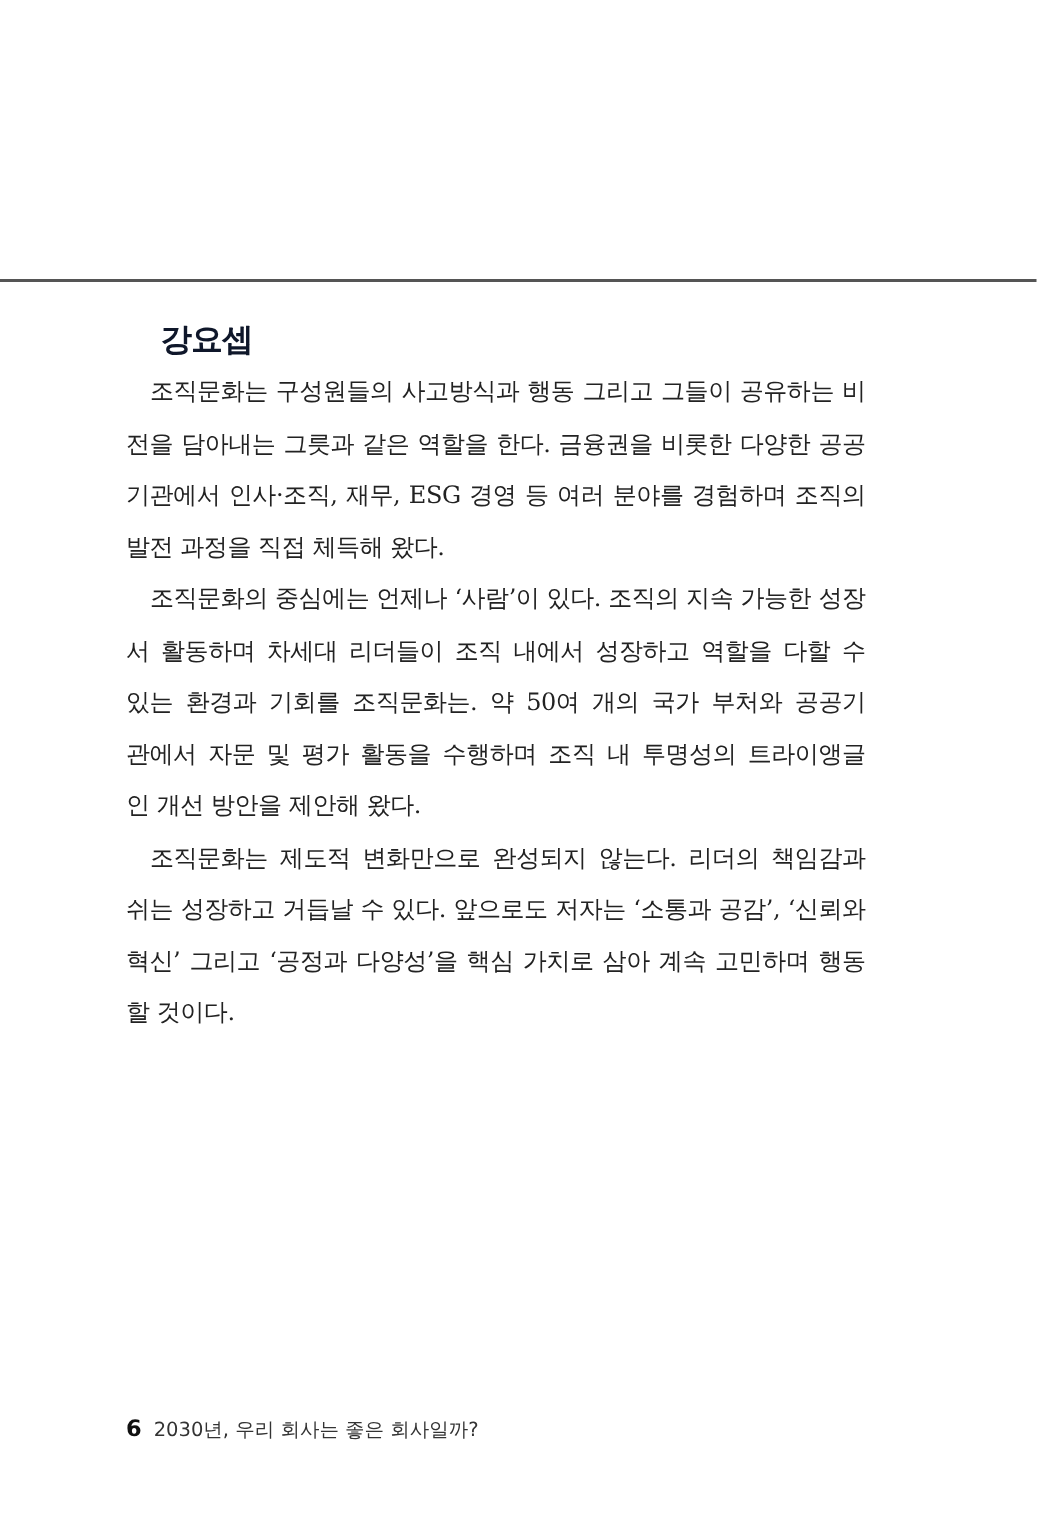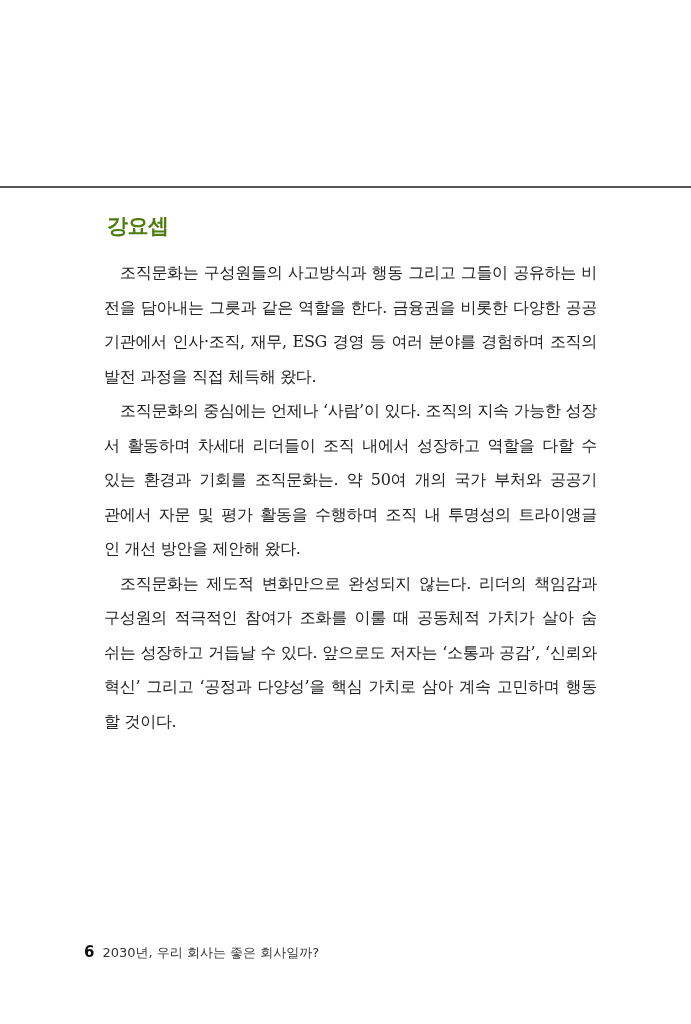--- a/index.html
+++ b/index.html
@@ -1,21 +1,21 @@
 <!DOCTYPE html>
 <html><head>
 <meta charset="utf-8">
 <style>
   html, body { margin:0; padding:0; background:#ffffff; }
   body { width:691px; height:1024px; position:relative; overflow:hidden;
          font-family: "DejaVu Serif", "Liberation Serif", serif; color:#222; }
   .rule { position:absolute; left:0; top:186px; width:691px; height:2px; background:#555; }
   .title { position:absolute; left:107px; top:212px; font-family:"DejaVu Sans","Liberation Sans",sans-serif;
-           font-weight:bold; font-size:21px; color:#4d7c0f; letter-spacing:-0.5px; }
-  .body { position:absolute; left:84px; top:256px; width:493px;margin-left:20px; }
+           font-weight:bold; font-size:21px; color:#0f172a; letter-spacing:-0.5px; }
+  .body { position:absolute; left:84px; top:244px; width:493px; }
   .line { height:34.5px; line-height:34.5px; font-size:16px; white-space:nowrap;
           text-align:justify; text-align-last:justify; letter-spacing:-0.3px; }
   .line.last { text-align-last:left; }
   .line.indent { padding-left:16px; }
   .footer { position:absolute; left:84px; top:943px; font-family:"DejaVu Sans","Liberation Sans",sans-serif;
             font-size:13px; color:#333; }
   .footer .pg { font-weight:bold; font-size:15px; color:#111; margin-right:8px; }
 </style>
 </head>
 <body>
@@ -35,21 +35,20 @@
     <div class="line indent">조직문화의 중심에는 언제나 ‘사람’이 있다. 조직의 지속 가능한 성장</div>
   </div>
   <div>
     <div class="line">서 활동하며 차세대 리더들이 조직 내에서 성장하고 역할을 다할 수</div>
     <div class="line">있는 환경과 기회를 조직문화는. 약 50여 개의 국가 부처와 공공기</div>
     <div class="line">관에서 자문 및 평가 활동을 수행하며 조직 내 투명성의 트라이앵글</div>
     <div class="line last">인 개선 방안을 제안해 왔다.</div>
   </div>
   <div>
     <div class="line indent">조직문화는 제도적 변화만으로 완성되지 않는다. 리더의 책임감과</div>
-    <div class="line">구성원의 적극적인 참여가 조화를 이룰 때 공동체적 가치가 살아 숨</div>
     <div class="line">쉬는 성장하고 거듭날 수 있다. 앞으로도 저자는 ‘소통과 공감’, ‘신뢰와</div>
     <div class="line">혁신’ 그리고 ‘공정과 다양성’을 핵심 가치로 삼아 계속 고민하며 행동</div>
     <div class="line last">할 것이다.</div>
   </div>
 </div>
 
 <div class="footer">
   <span class="pg">6</span><span>2030년, 우리 회사는 좋은 회사일까?</span>
 </div>
 

